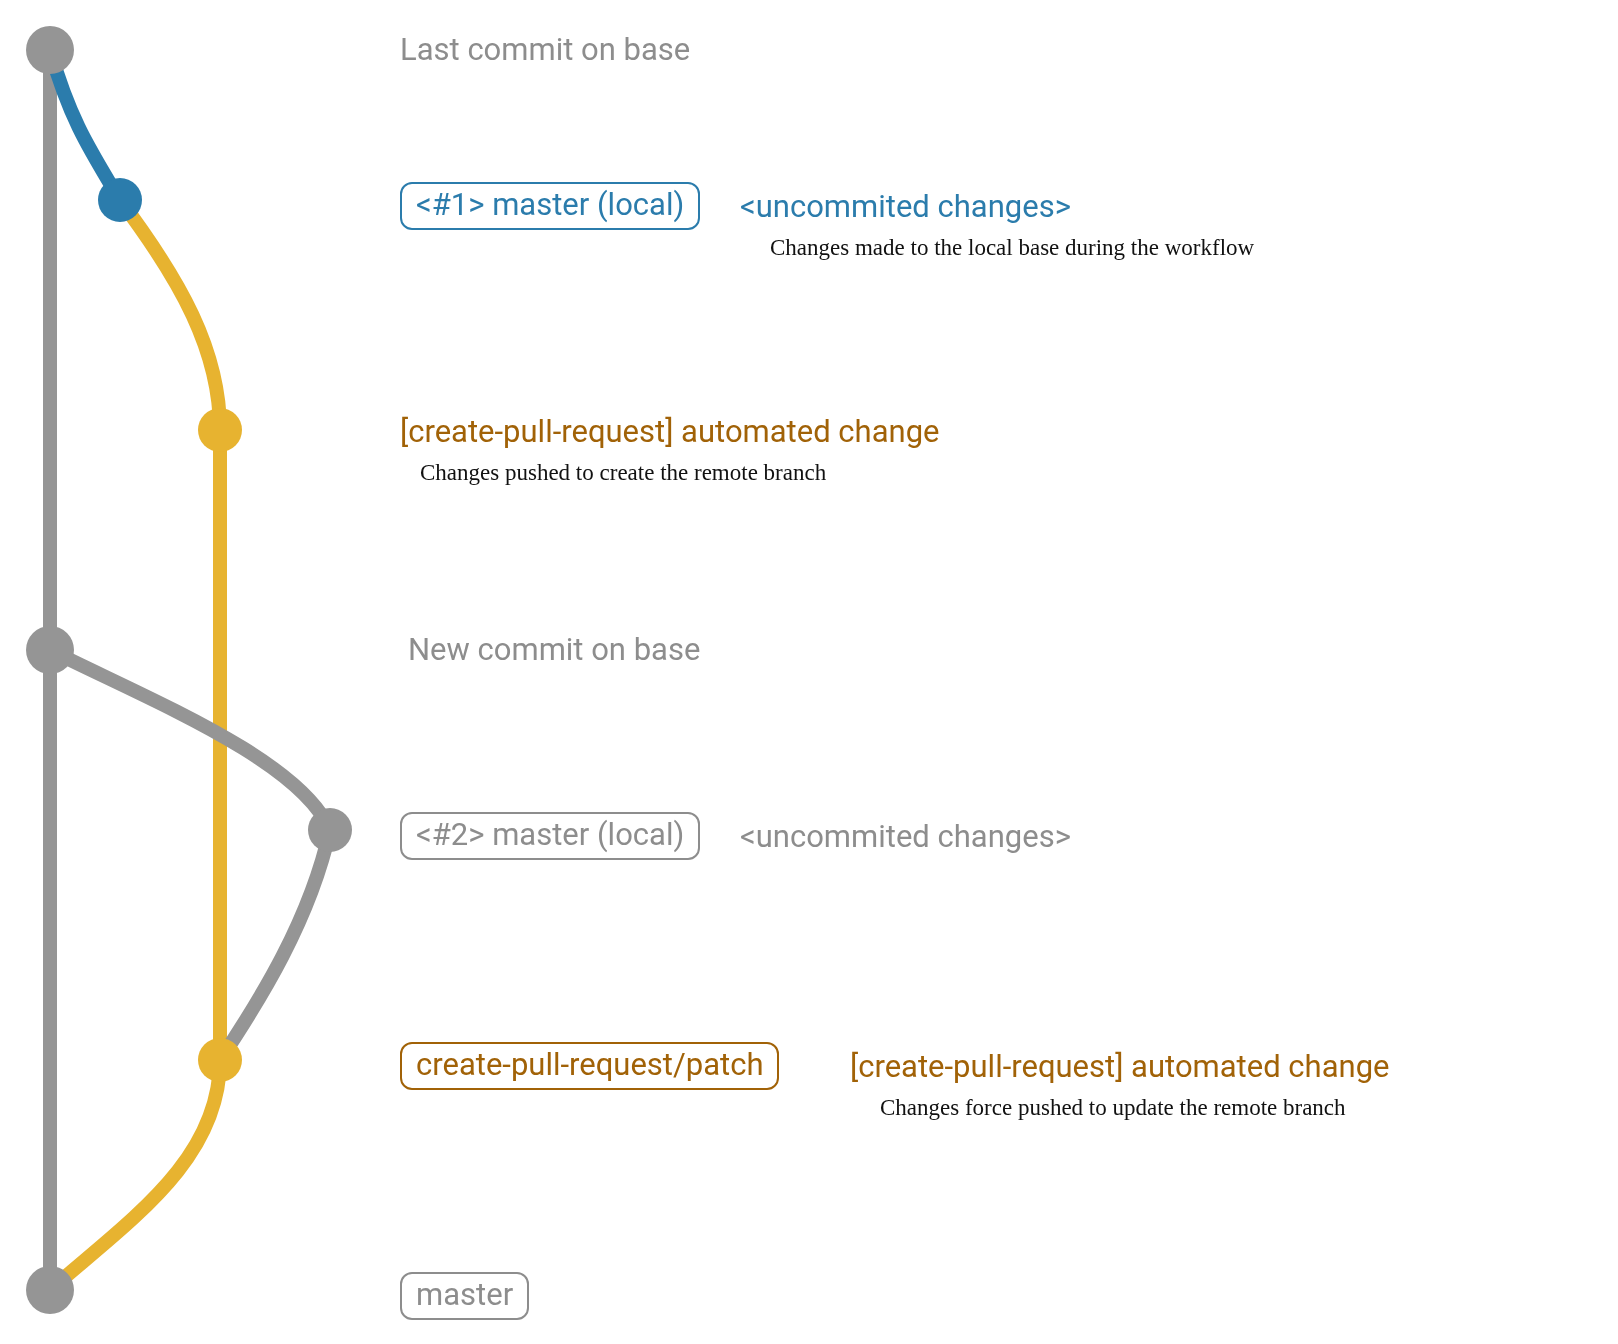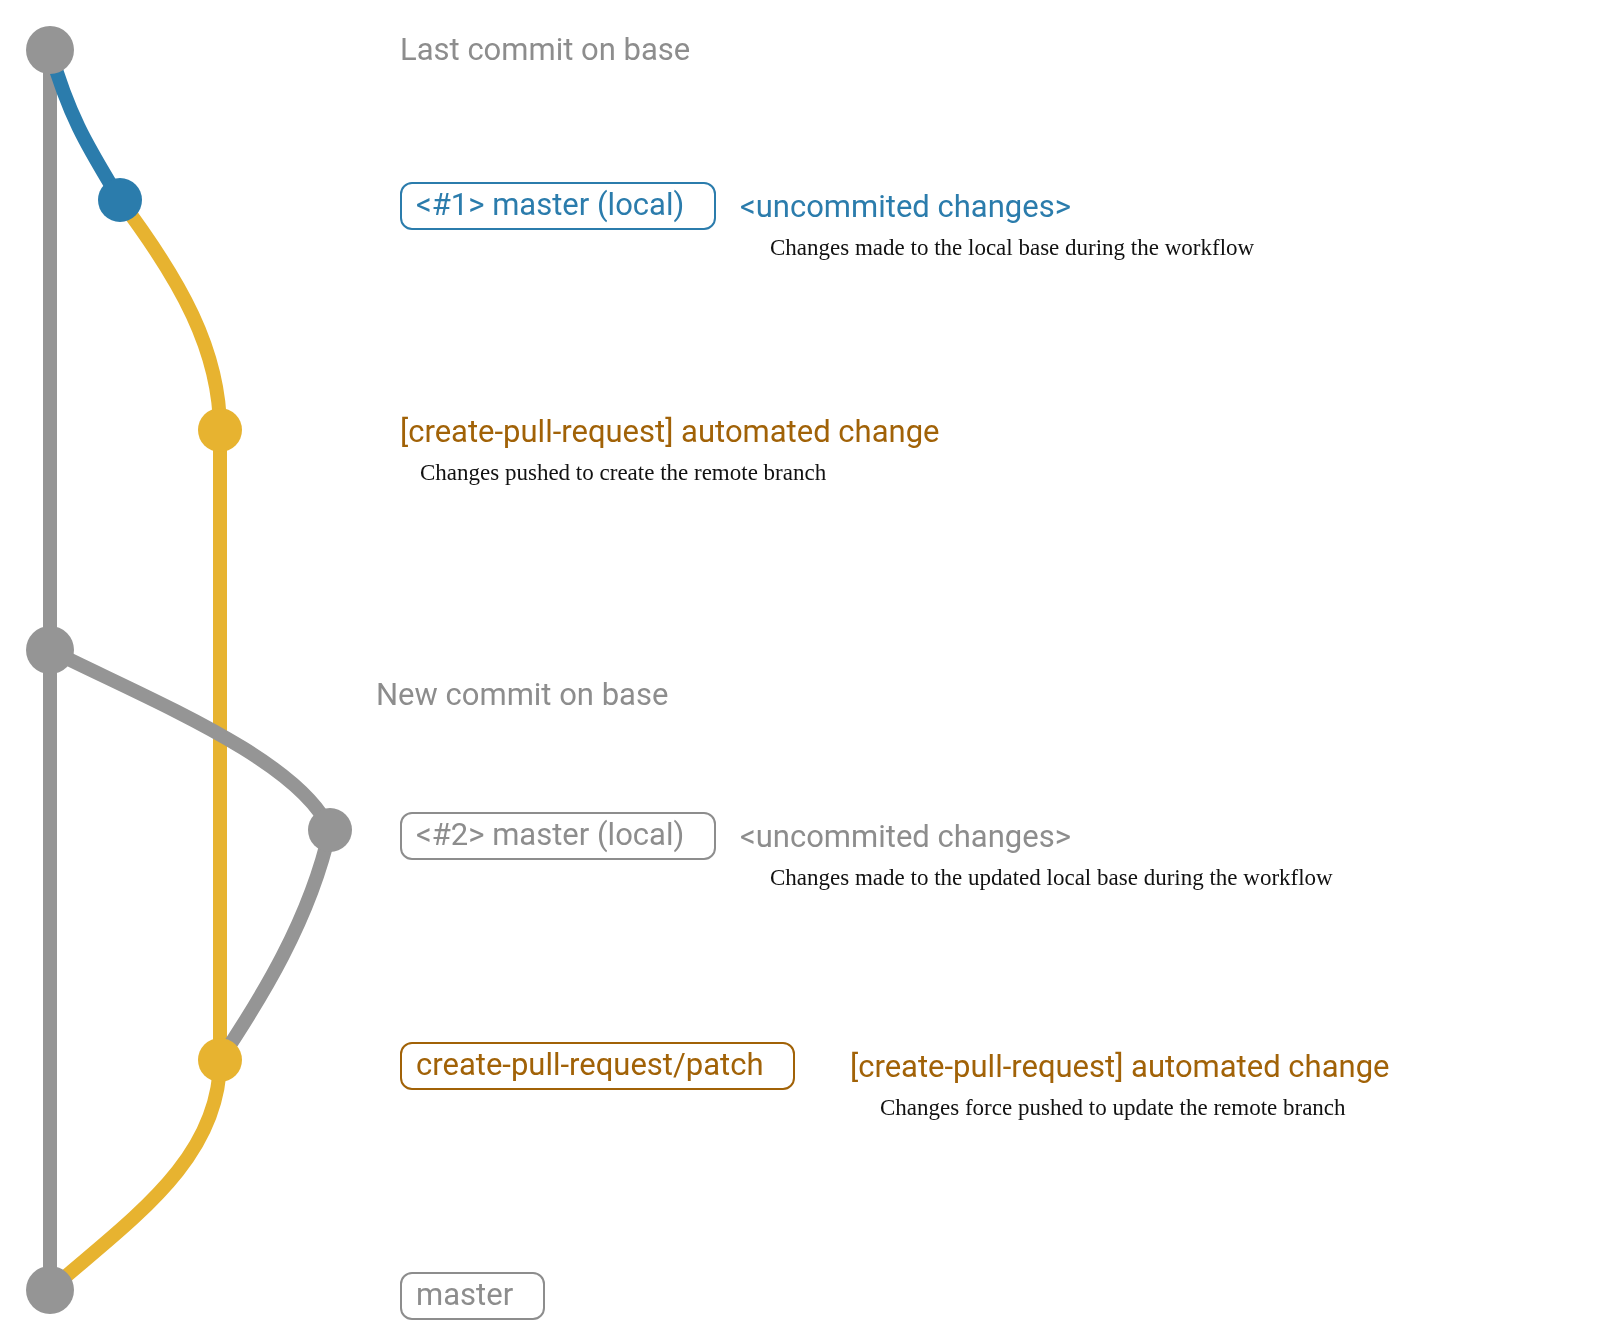--- a/index.html
+++ b/index.html
@@ -31,21 +31,21 @@
     font-family: Georgia, "Times New Roman", serif;
     color: #111;
   }
   .gray   { color: #8d8d8d; }
   .blue   { color: #2b7cac; }
   .yellow { color: #a16207; text-align: right; }
   .pill {
     display: inline-block;
     border: 2px solid currentColor;
     border-radius: 12px;
-    padding: 4px 30px 6px 14px;
+    padding: 4px 14px 6px 14px;
     background: #fff;
   }
   .pill-gray { color: #8d8d8d; border-color: #8d8d8d; }
 </style>
 </head>
 <body>
 
 <div class="stage">
 
   <svg class="graph" width="1618" height="1344" viewBox="0 0 1618 1344">
@@ -74,27 +74,26 @@
 
   <div class="lbl blue" style="left:400px; top:182px;">
     <span class="pill">&lt;#1&gt; master (local)</span>
   </div>
   <div class="lbl blue" style="left:740px; top:190px;">&lt;uncommited changes&gt;</div>
   <div class="sub" style="left:770px; top:235px;">Changes made to the local base during the workflow</div>
 
   <div class="lbl yellow" style="left:400px; top:415px;">[create-pull-request] automated change</div>
   <div class="sub" style="left:420px; top:460px;">Changes pushed to create the remote branch</div>
 
-  <div class="lbl gray" style="left:376px; top:633px;margin-top:45px;">New commit on base</div>
+  <div class="lbl gray" style="left:408px; top:633px;">New commit on base</div>
 
   <div class="lbl" style="left:400px; top:812px;">
     <span class="pill pill-gray">&lt;#2&gt; master (local)</span>
   </div>
   <div class="lbl gray" style="left:740px; top:820px;">&lt;uncommited changes&gt;</div>
-  <div class="sub" style="left:770px; top:865px;">Changes made to the updated local base during the workflow</div>
 
   <div class="lbl yellow" style="left:400px; top:1042px;">
     <span class="pill">create-pull-request/patch</span>
   </div>
   <div class="lbl yellow" style="left:850px; top:1050px;">[create-pull-request] automated change</div>
   <div class="sub" style="left:880px; top:1095px;">Changes force pushed to update the remote branch</div>
 
   <div class="lbl" style="left:400px; top:1272px;">
     <span class="pill pill-gray">master</span>
   </div>

